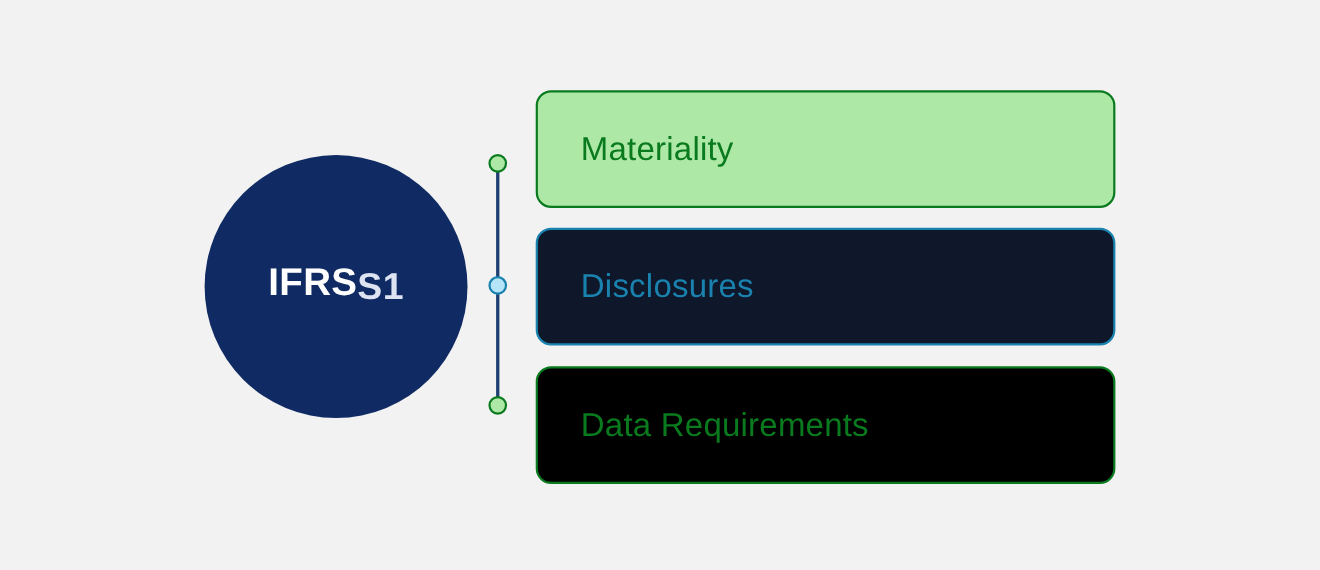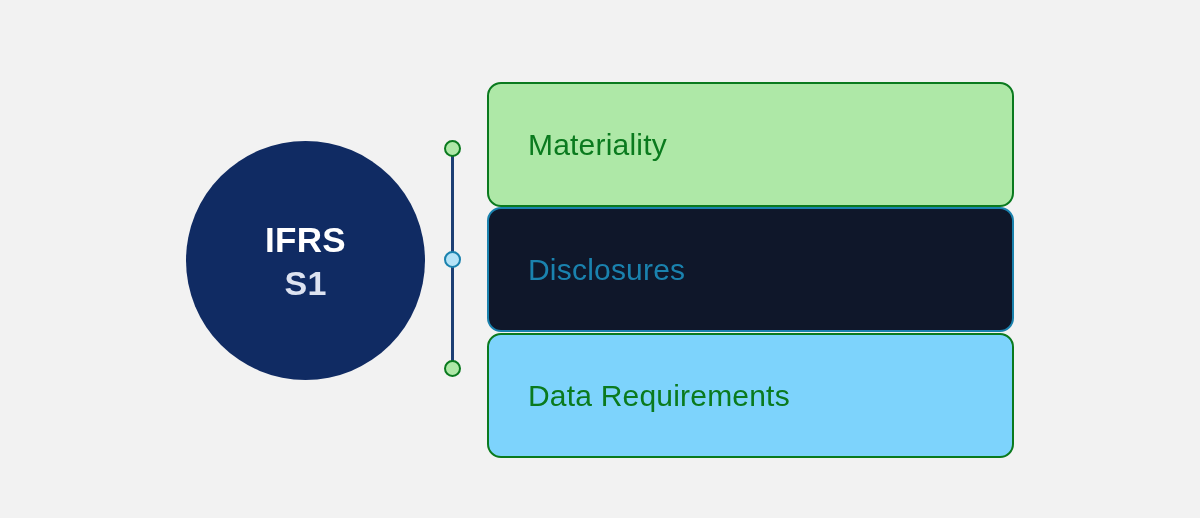--- a/index.html
+++ b/index.html
@@ -25,21 +25,21 @@
   
   .hub-circle {
     position: absolute;
     left: 186px;
     top: 141px;
     width: 239px;
     height: 239px;
     border-radius: 50%;
     background: #102b63;
     display: flex;
-    flex-direction: column;
+    flex-direction: row;
     align-items: center;
     justify-content: center;
     line-height: 1.0;
   }
   .hub-line-primary {
     font-size: 35px;
     font-weight: bold;
     color: #ffffff;
     letter-spacing: 0.3px;
     margin-bottom: 9px;
@@ -81,21 +81,21 @@
   .connector-node.node-bottom {
     left: 444px;
     top: 360px;
   }
 
   
   .topic-box {
     position: absolute;
     left: 487px;
     width: 527px;
-    height: 125px;
+    height: 107px;
     box-sizing: border-box;
     border-radius: 14px;
     border-width: 2px;
     border-style: solid;
     display: flex;
     align-items: center;
     padding-left: 39px;
   }
   .topic-box.box-1 { top: 82px; }
   .topic-box.box-2 { top: 207px; }
@@ -125,17 +125,17 @@
   <div class="connector-node node-bottom" style="background-color: rgb(174, 232, 167); border-color: rgb(10, 122, 30);"></div>
 
   <div class="topic-box box-1" style="background-color: rgb(174, 232, 167); border-color: rgb(10, 122, 30);">
     <span class="topic-label" style="color: rgb(10, 122, 30);">Materiality</span>
   </div>
 
   <div class="topic-box box-2" style="background-color: #0f172a; border-color: rgb(26, 130, 174);">
     <span class="topic-label" style="color: rgb(26, 130, 174);">Disclosures</span>
   </div>
 
-  <div class="topic-box box-3" style="background-color: #7dd3fc; border-color: rgb(10, 122, 30);">
+  <div class="topic-box box-3" style="background-color: #000000; border-color: rgb(10, 122, 30);">
     <span class="topic-label" style="color: rgb(10, 122, 30);">Data Requirements</span>
   </div>
 
 </div>
 
 </body></html>

